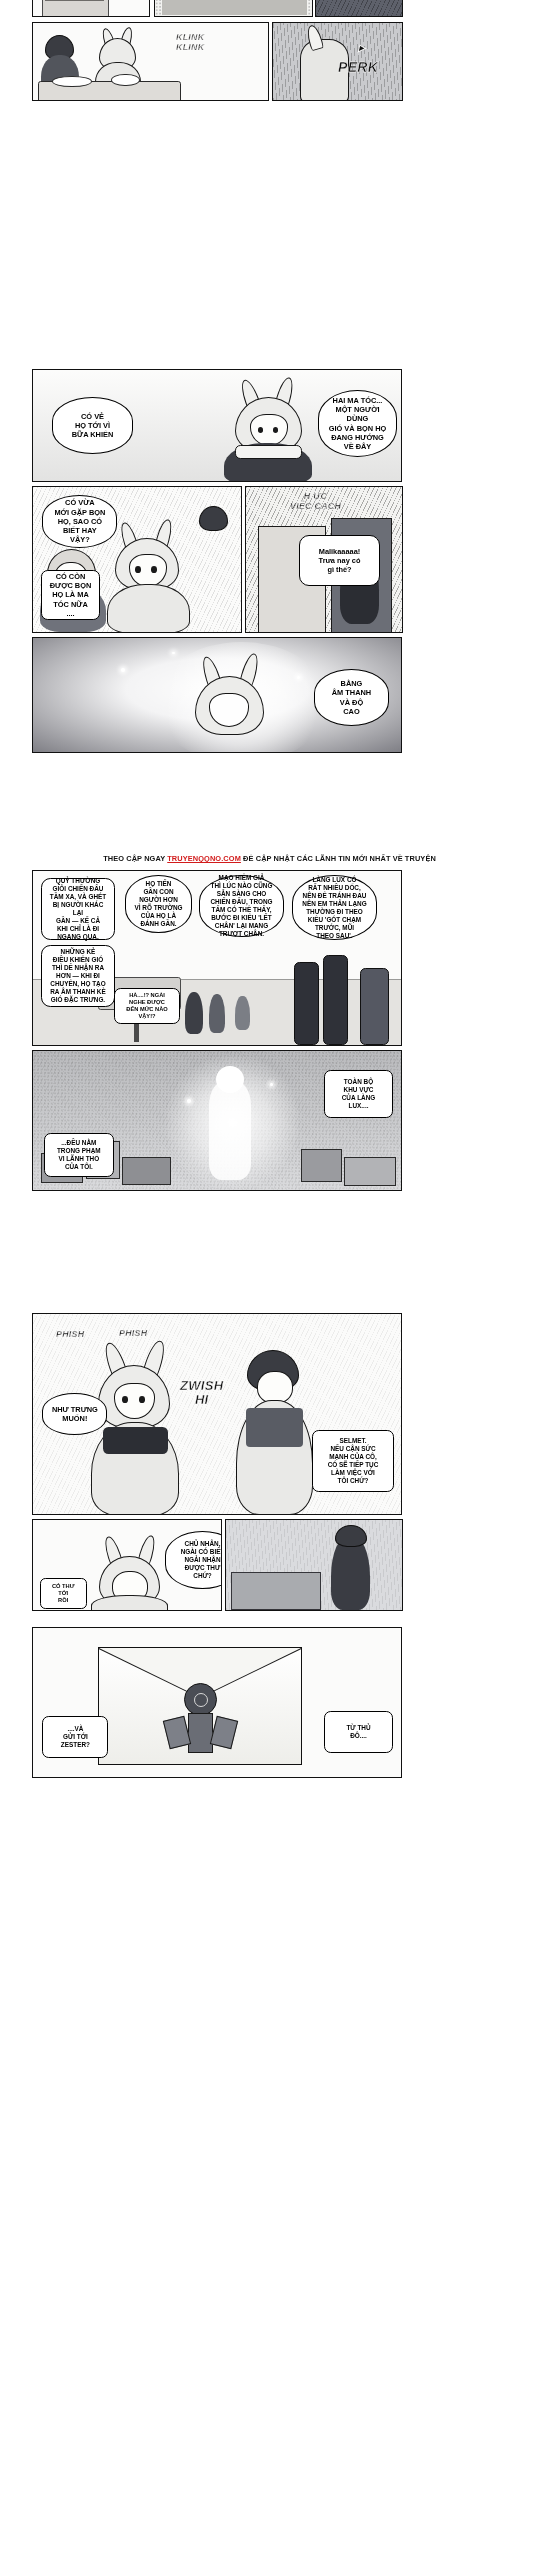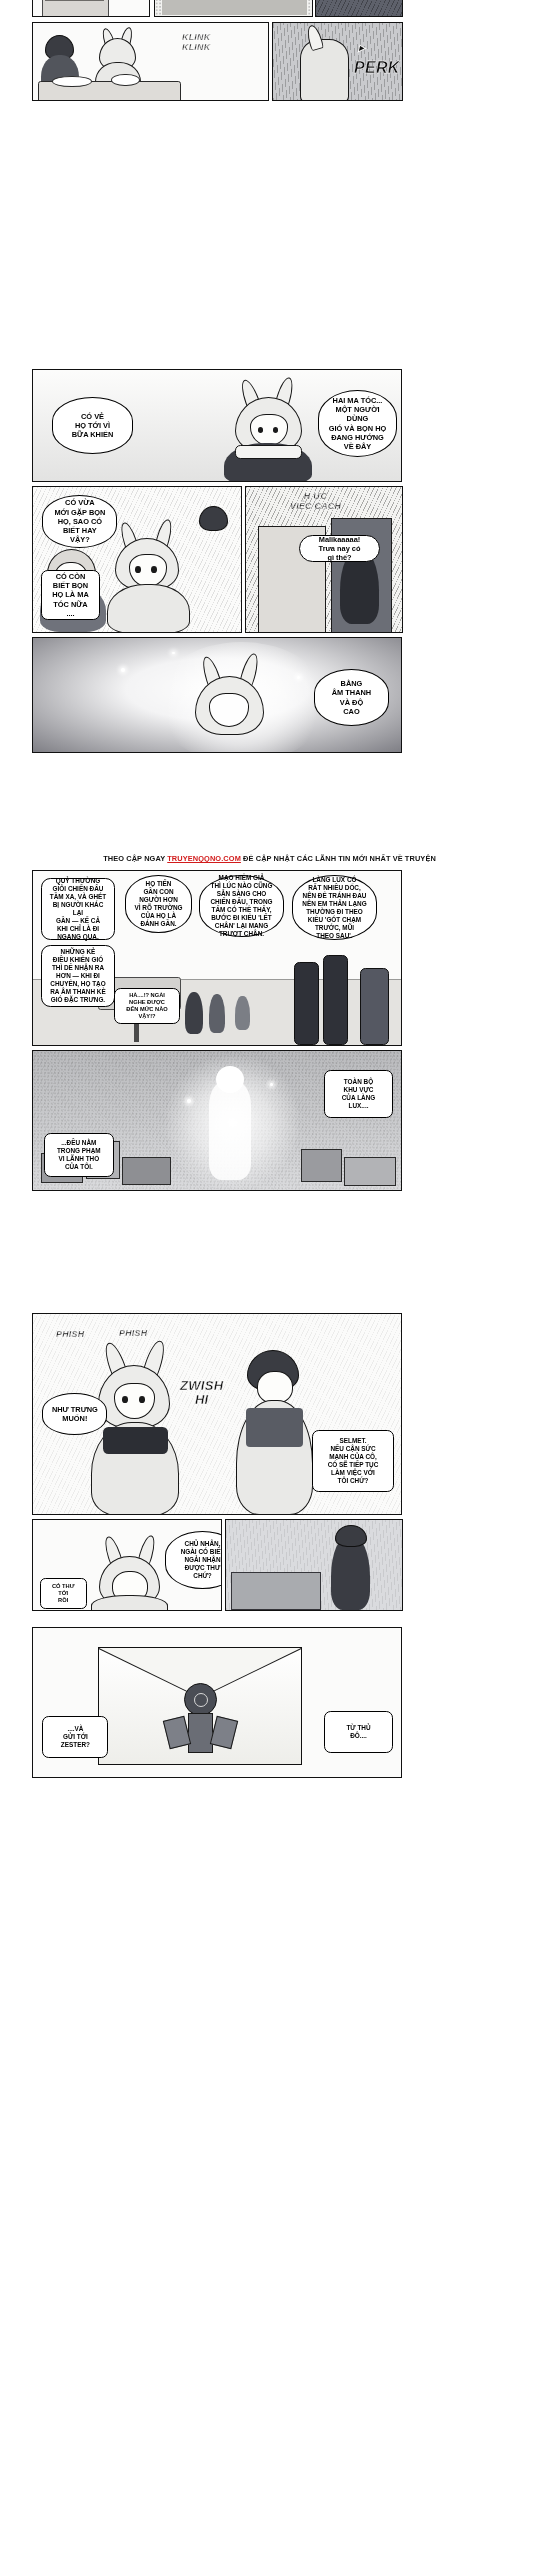--- a/index.html
+++ b/index.html
@@ -200,29 +200,29 @@
     <div class="fig" style="left:8px; top:32px; width:38px; height:39px; background:#52555c;"></div>
 
     <div class="ear" style="left:70px; top:5.4px; width:8px; height:17.5px; transform:rotate(-18deg);"></div>
     <div class="ear" style="left:89px; top:4px; width:8px; height:17.5px; transform:rotate(14deg);"></div>
     <div class="hair" style="left:66px; top:15px; width:35px; height:30px;"></div>
     <div class="fig light" style="left:62px; top:39px; width:44px; height:34px;"></div>
 
     <div style="position:absolute;left:5.4px;top:58px;width:141px;height:20px;background:#dedcd8;border:1.3px solid #2a2a2a;border-radius:2.7px;"></div>
     <div style="position:absolute;left:19px;top:53px;width:38px;height:9.4px;background:#fff;border:1.3px solid #2a2a2a;border-radius:50%;"></div>
     <div style="position:absolute;left:78px;top:51px;width:27px;height:10.8px;background:#fff;border:1.3px solid #2a2a2a;border-radius:50%;"></div>
-    <div class="sfx" style="left:143px; top:9.4px; font-size:8.8px; white-space:pre-line; text-align:left;margin-left:6px;">KLINK
+    <div class="sfx" style="left:143px; top:9.4px; font-size:8.8px; white-space:pre-line; text-align:left;">KLINK
 KLINK</div>
   </div>
 
   <div class="panel grey" style="left:272px; top:21.5px; width:131px; height:79px;">
     <div class="tone-lines v"></div>
     <div style="position:absolute;left:27px;top:16px;width:47px;height:62px;background:#e7e7e4;border:1.3px solid #171717;border-radius:40% 40% 14% 14% / 30% 30% 10% 10%;"></div>
     <div style="position:absolute;left:35px;top:2.7px;width:10.8px;height:23px;background:#f3f3f1;border:1.3px solid #171717;border-radius:50% 50% 12% 12% / 70% 70% 30% 30%; transform:rotate(-16deg);"></div>
-    <div class="sfx" style="left:81px; top:36px; font-size:16px;">PERK</div>
+    <div class="sfx" style="left:65px; top:36px; font-size:14px;">PERK</div>
     <div class="sfx" style="left:85px; top:16px; font-size:13.5px;">▸</div>
   </div>
 
   <div class="panel light" style="left:32px; top:369px; width:370px; height:113px;">
     <div class="tone-dots fine"></div>
     <div class="grad-down" style="opacity:.35"></div>
 
     <div class="ear" style="left:210px; top:9.4px; width:12px; height:30px; transform:rotate(-20deg);"></div>
     <div class="ear" style="left:245px; top:6.7px; width:12px; height:30px; transform:rotate(16deg);"></div>
     <div class="hair" style="left:202px; top:27px; width:65px; height:53px;"></div>
@@ -259,35 +259,35 @@
     <div class="fig light" style="left:74px; top:97px; width:81px; height:48px;"></div>
 
     <div class="hair dark" style="left:166px; top:19px; width:27px; height:23px;"></div>
 
     <div class="bubble" style="left:9.4px; top:8px; width:75px; height:53px;">CÓ VỪA
 MỚI GẶP BỌN
 HỌ, SAO CÓ
 BIẾT HAY
 VẬY?</div>
     <div class="bubble rect" style="left:8px; top:83px; width:59px; height:50px; border-radius:6.7px;">CÓ CÒN
-BIẾT BỌN
+ĐƯỢC BỌN
 HỌ LÀ MA
 TÓC NỮA
 ....</div>
   </div>
 
   <div class="panel" style="left:245px; top:486px; width:158px; height:147px;">
     <div class="tone-lines"></div>
     <div style="position:absolute;left:12px;top:39px;width:66px;height:106px;background:#dedcd8;border:1.3px solid #1a1a1a;"></div>
     <div style="position:absolute;left:85px;top:31px;width:59px;height:114px;background:#6b6e76;border:1.3px solid #1a1a1a;"></div>
     <div class="fig" style="left:94px; top:62px; width:39px; height:75px;"></div>
     <div class="hair dark" style="left:98px; top:48px; width:30px; height:23px;"></div>
     <div class="sfx" style="left:44px; top:5.4px; font-size:8.8px; white-space:pre-line; text-align:center; line-height:1.1;">H ỰC
 VIỆC CẠCH</div>
-    <div class="bubble rect" style="left:53px; top:48px; width:81px; height:27px; border-radius:16px; font-size:7.4px;">Malikaaaaa!
+    <div class="bubble rect" style="left:53px; top:48px; width:81px; height:51px; border-radius:10px; font-size:7.4px;">Malikaaaaa!
 Trưa nay có
 gì thế?</div>
   </div>
 
   <div class="panel" style="left:32px; top:637px; width:370px; height:116px; background:#e8e8ea;">
     <div class="tone-dots fine" style="opacity:.35"></div>
     <div class="vign"></div>
     <div class="glow" style="left:121px; top:4px; width:175px; height:121px;"></div>
     <div class="sparkle" style="left:88px; top:30px;"></div>
     <div class="sparkle" style="left:139px; top:13.5px; width:2.7px; height:2.7px;"></div>

